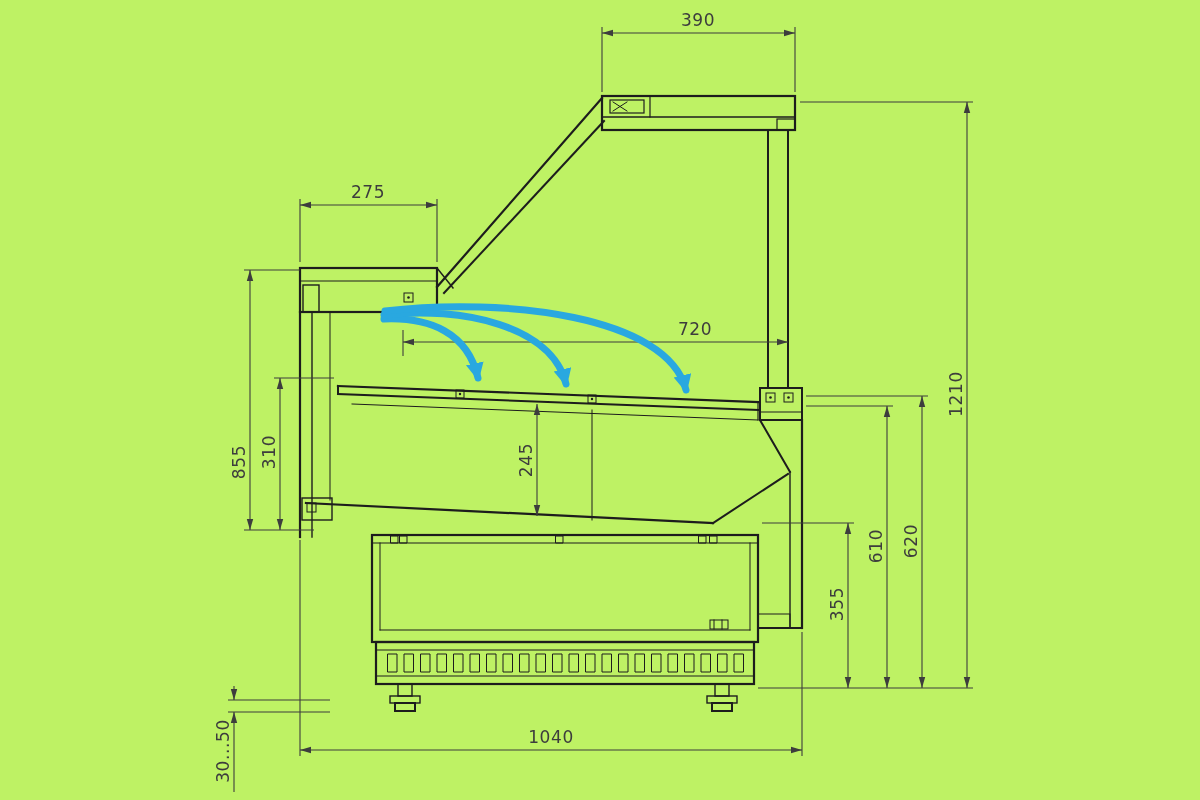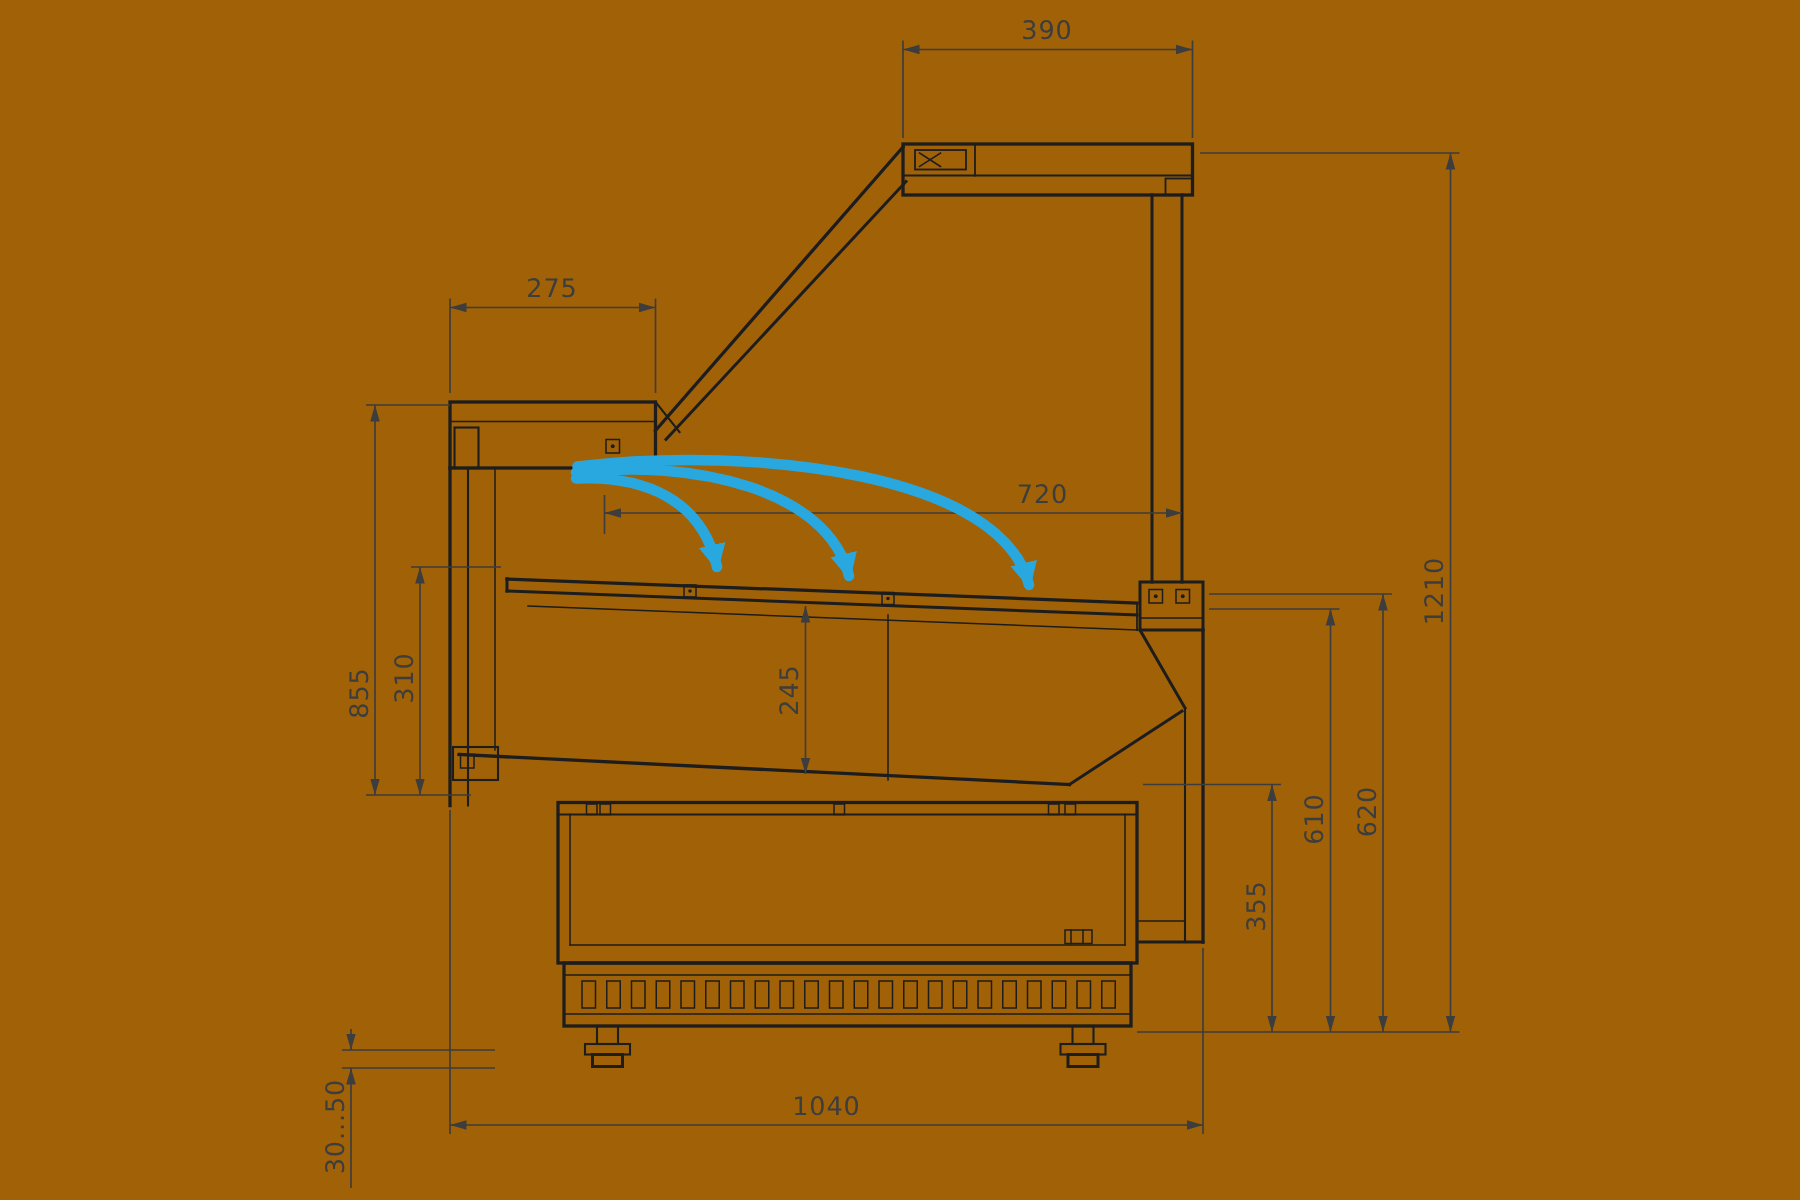--- a/index.html
+++ b/index.html
@@ -1,19 +1,19 @@
 <!DOCTYPE html>
 <html><head>
 <meta charset="utf-8">
 <style>
   html,body{margin:0;padding:0;background:#ffffff;}
   .canvas{
     position:relative;
     width:1200px;height:800px;
-    background:#a16207;
+    background:#bef264;
     overflow:hidden;
     font-family:"DejaVu Sans", sans-serif;
   }
   svg{display:block;}
   .draw{stroke:#1d1d1d;fill:none;stroke-linecap:square;}
   .dims{stroke:#3d3d3d;fill:none;stroke-width:1.1;}
   .dimtxt{
     font-family:"DejaVu Sans", sans-serif;
     font-size:17px;
     fill:#3d3d3d;

